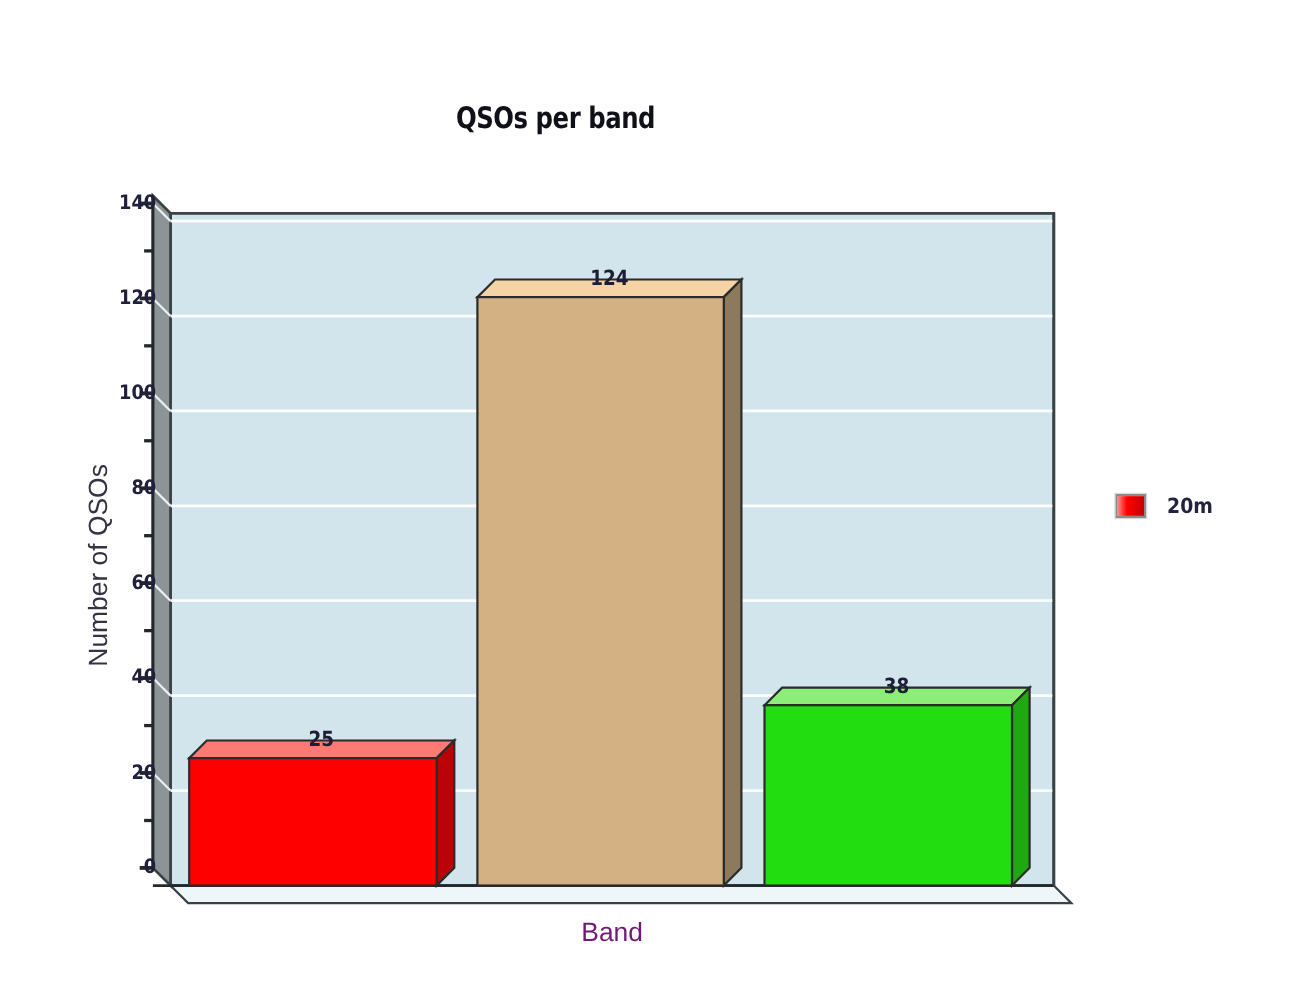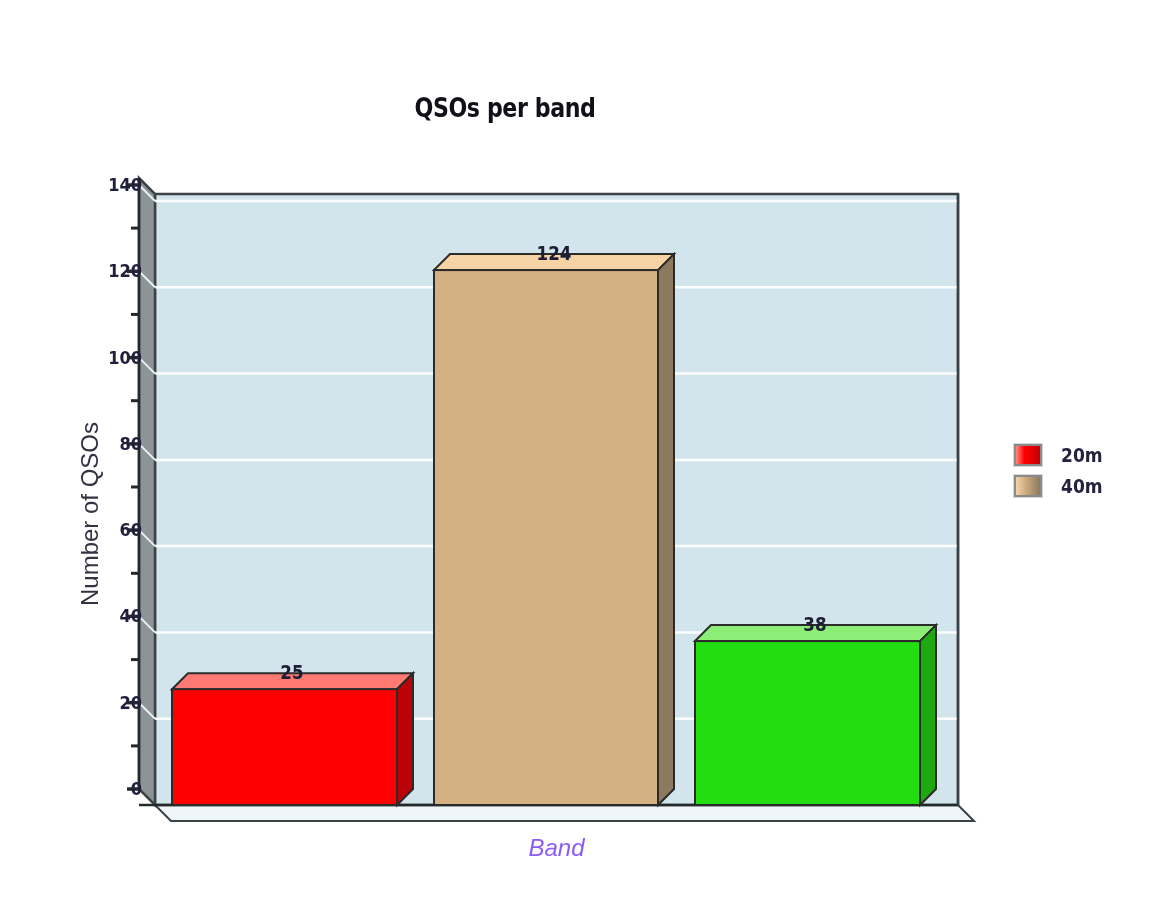--- a/index.html
+++ b/index.html
@@ -76,22 +76,21 @@
   }
 
   .axis-title-x {
     position: absolute;
     left: 155px;
     top: 818px;
     width: 803px;
     text-align: center;
     font-family: "Liberation Sans", sans-serif;
     font-size: 24px;
-    color: #8b5cf6;
-    font-style: italic;
+    color: #701a75;
   }
 
   .axis-title-y {
     position: absolute;
     left: -60px;
     top: 484px;
     width: 300px;
     text-align: center;
     font-family: "Liberation Sans", sans-serif;
     font-size: 24px;
@@ -112,20 +111,21 @@
 
   
   .legend {
     position: absolute;
     left: 1014px;
     top: 428px;
     width: 150px;
   }
   .legend-row {
     display: flex;
+    align-items: center;
     height: 31px;
   }
   .legend-swatch {
     width: 28px;
     height: 22px;
     box-sizing: border-box;
     border: 2px solid #8a8a8a;
     outline: 1px solid #d8d8d8;
   }
   .legend-label {
@@ -259,19 +259,15 @@
 
     <div class="axis-title-x">Band</div>
     <div class="axis-title-y">Number of QSOs</div>
   </div>
 
   <div class="legend">
     <div class="legend-row">
       <span class="legend-swatch" style="background:url(#x);background-image:linear-gradient(to right,#FF8A84 0%,#FF0000 35%,#C50004 100%);"></span>
       <span class="legend-label">20m</span>
     </div>
-    <div class="legend-row">
-      <span class="legend-swatch" style="background-image:linear-gradient(to right,#F2D3A8 0%,#D3B183 35%,#8B7A5E 100%);"></span>
-      <span class="legend-label">40m</span>
-    </div>
   </div>
 
 </div>
 
 </body></html>

